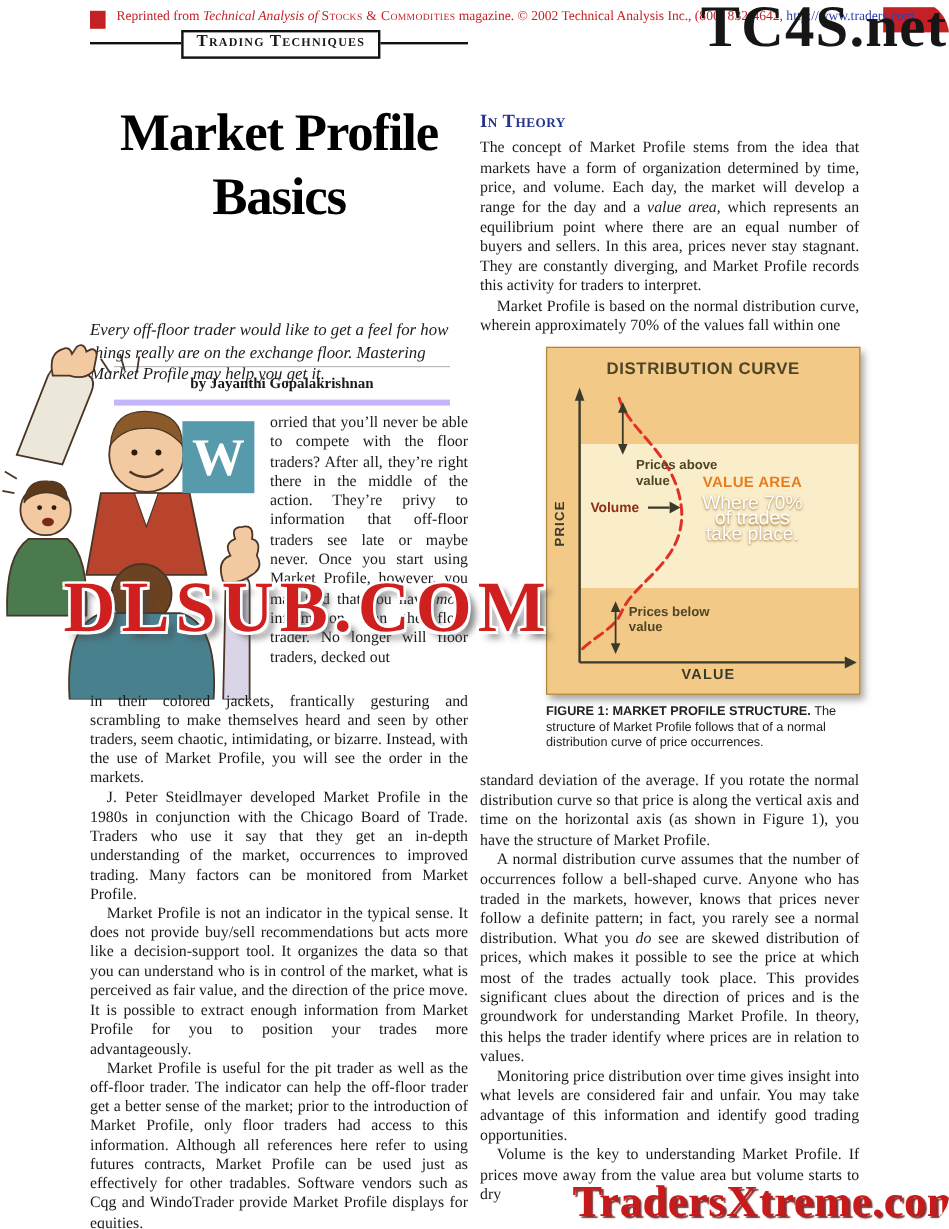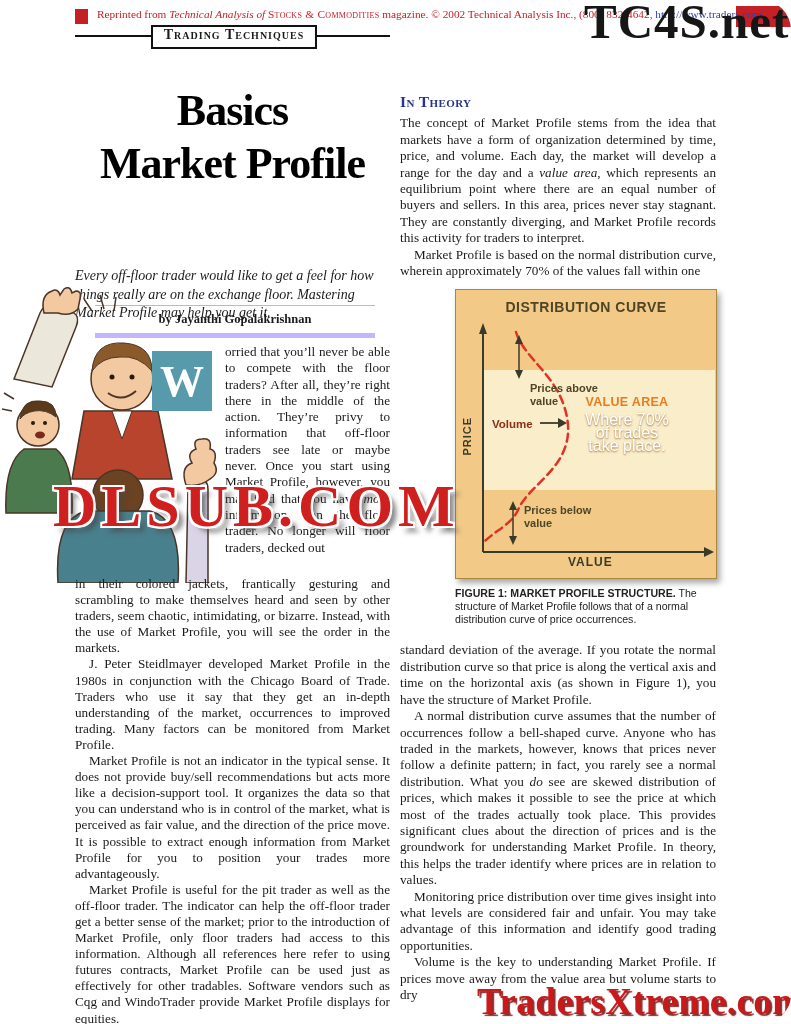--- a/index.html
+++ b/index.html
@@ -92,22 +92,22 @@
   <div class="banner-text">
     <span>Reprinted from </span><span class="ital">Technical Analysis of </span><span class="scaps">Stocks &amp; Commodities</span><span> magazine. © 2002 Technical Analysis Inc., (800) 832-4642, </span><span class="url">http://www.traders.com</span>
   </div>
 
   <div class="rule"></div>
   <div class="tagbox">
     <span>Trading Techniques</span>
   </div>
 
   <div class="title">
+    <div>Market Profile</div>
     <div>Basics</div>
-    <div>Market Profile</div>
   </div>
   <div class="deck">Every off-floor trader would like to get a feel for how things really are on the exchange floor. Mastering Market Profile may help you get it.</div>
   <div class="byline">by Jayanthi Gopalakrishnan</div>
 
   <div class="illustration">
     <svg viewBox="0 0 222 300" width="222" height="300">
       <path d="M14,96 L40,30 Q46,18 58,22 L74,30 Q80,34 76,44 L52,104 Z" fill="#ece7db" stroke="#4a3526" stroke-width="1.5"></path>
       <path d="M44,30 Q40,12 52,8 Q58,5 60,12 L64,6 Q70,2 72,10 L76,8 Q82,8 80,16 L78,26 Q70,34 58,30 Z" fill="#f3c9a2" stroke="#4a3526" stroke-width="1.5"></path>
       <path d="M84,16 L92,28 M100,12 L104,26 M116,14 L114,28" stroke="#4a3526" stroke-width="1.5" fill="none"></path>
       <circle cx="38" cy="142" r="21" fill="#f3c9a2" stroke="#4a3526" stroke-width="1.5"></circle>

